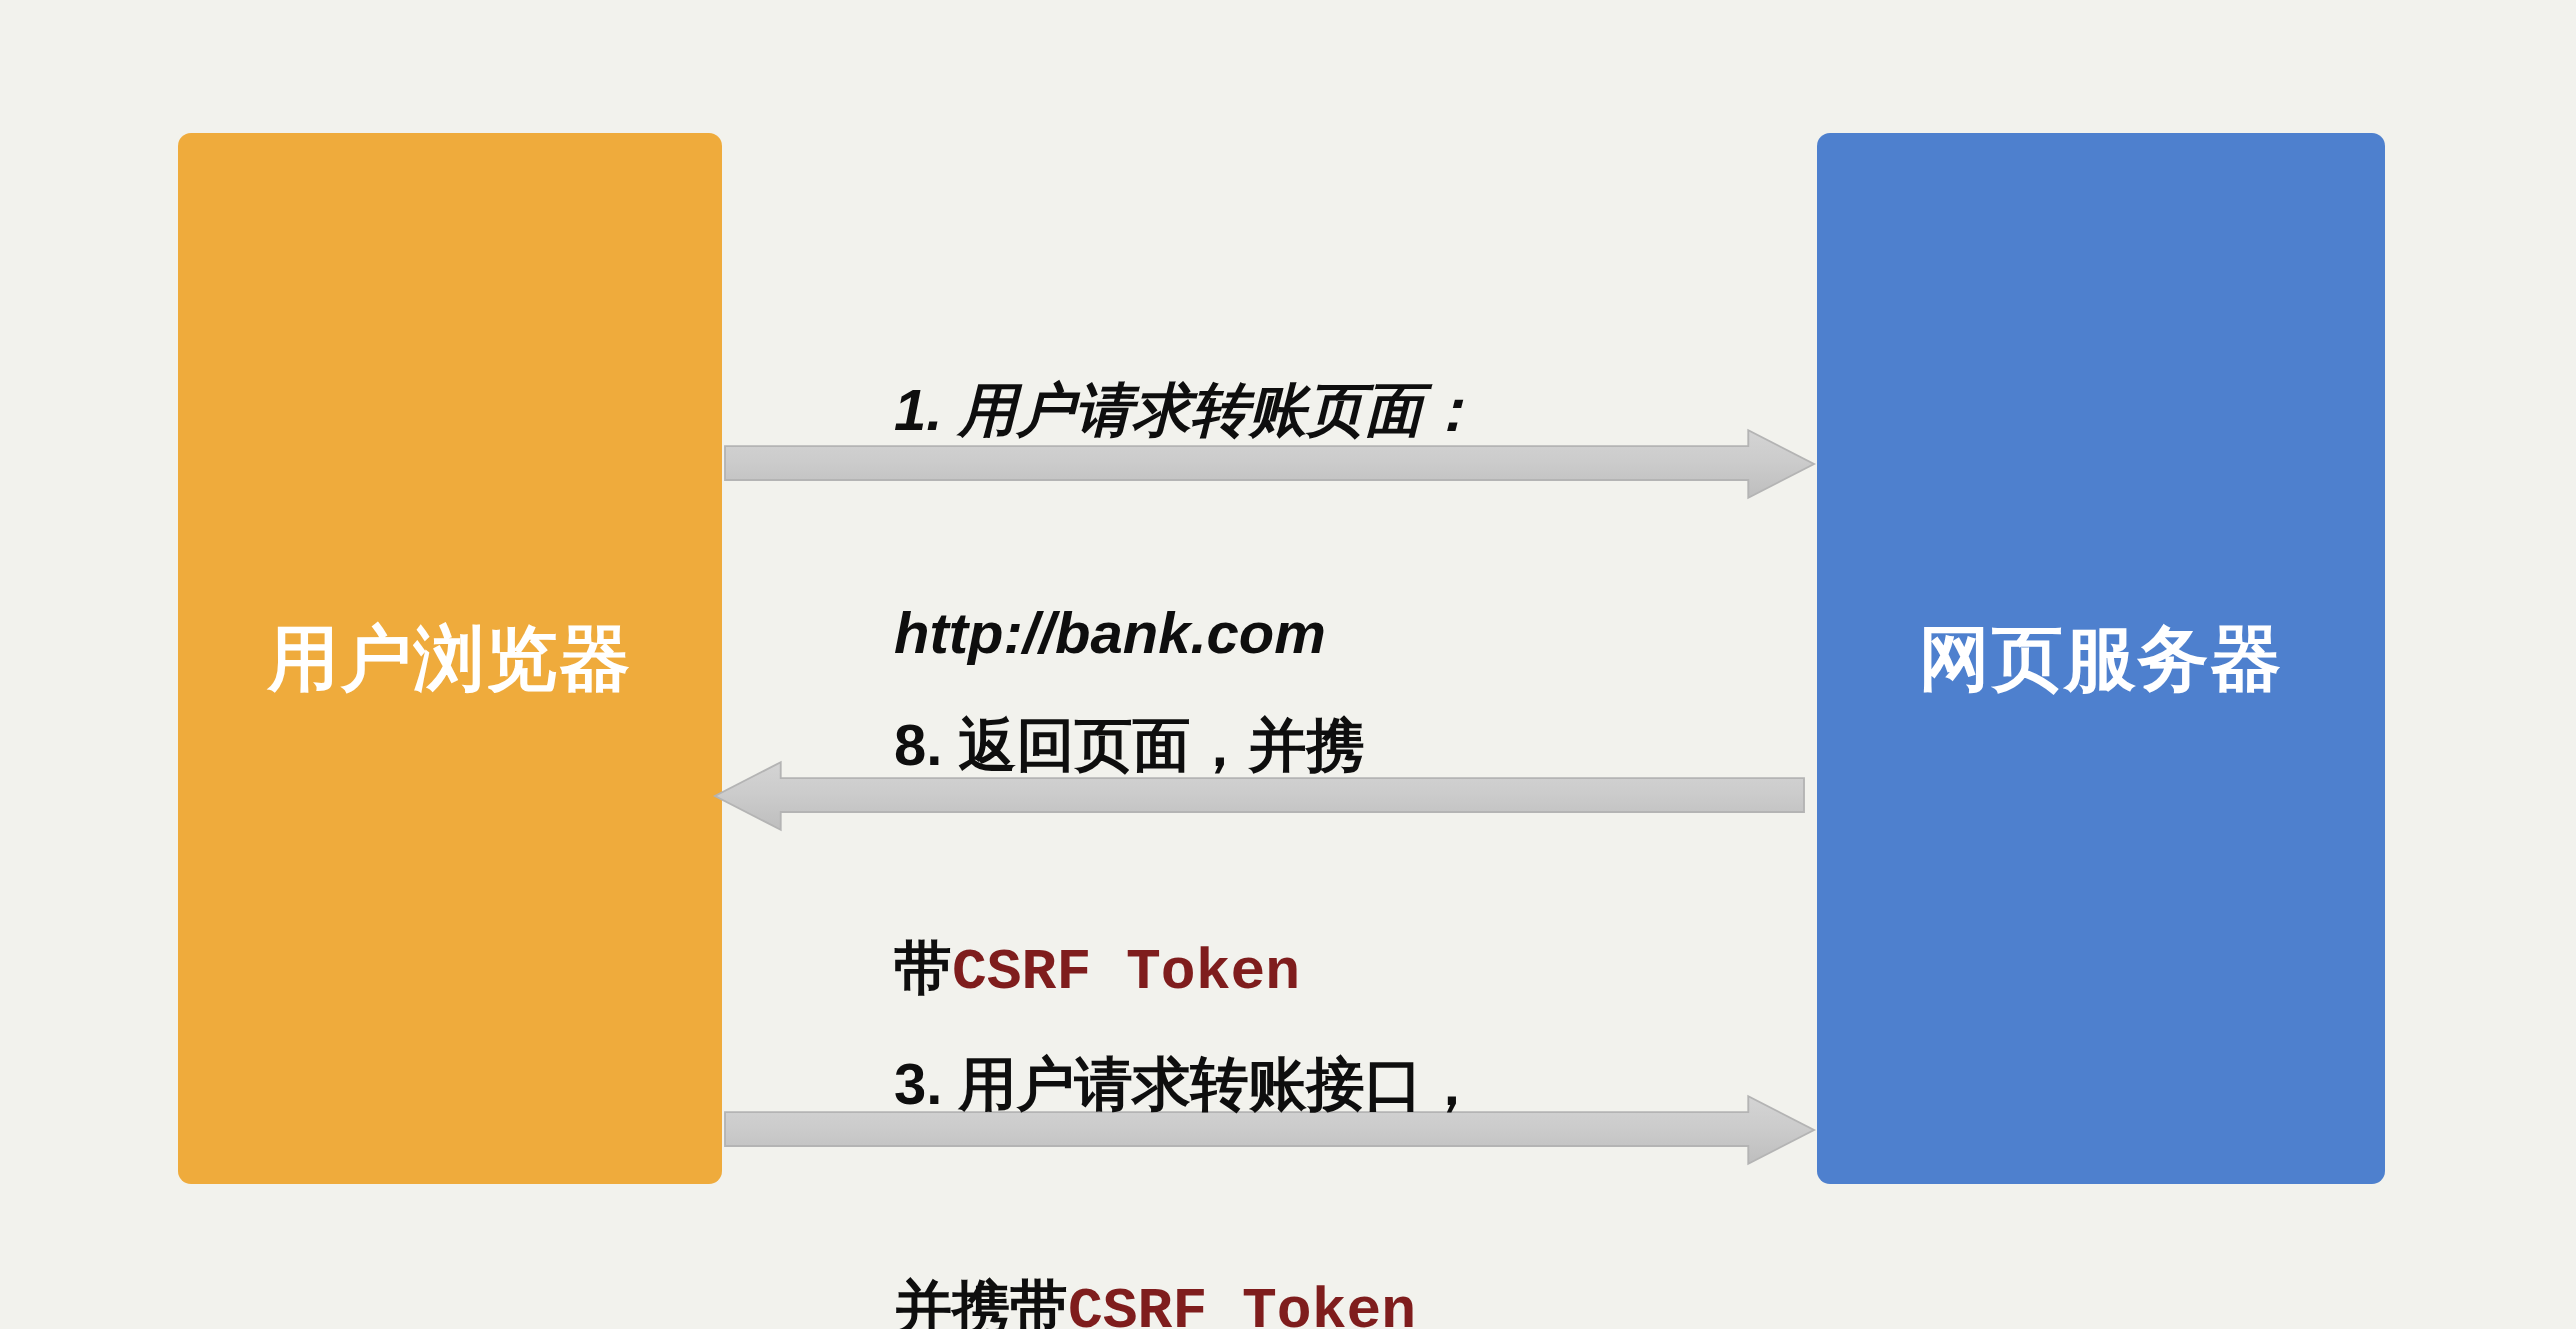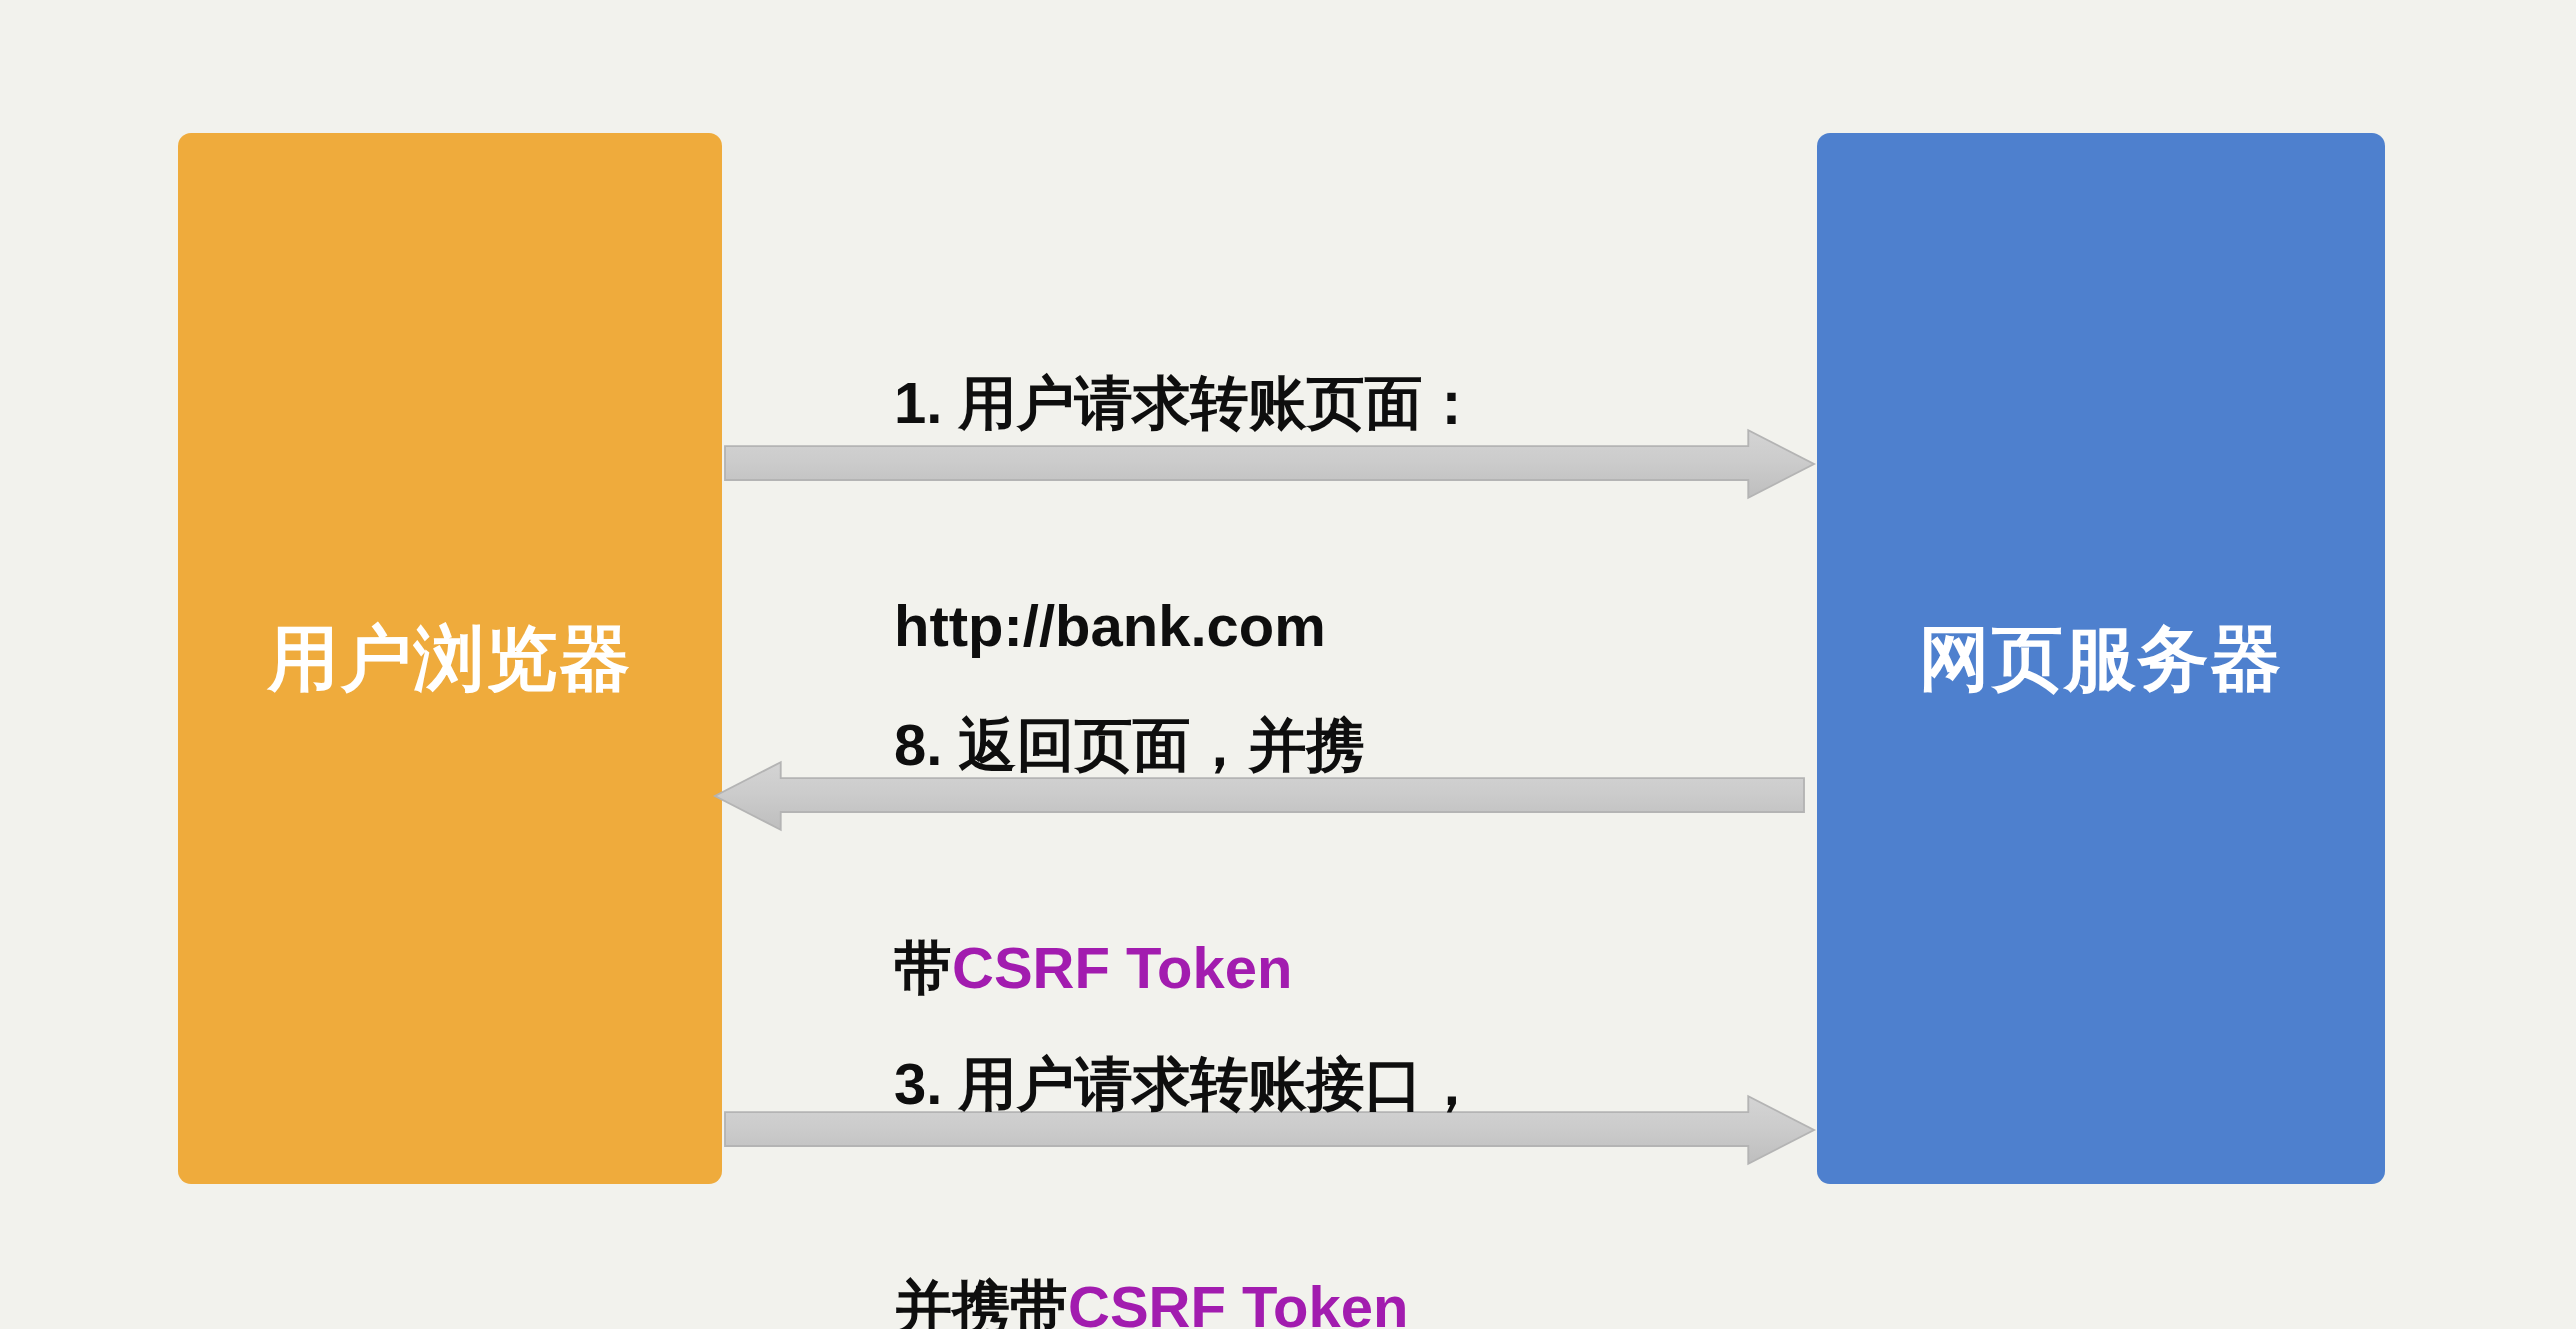--- a/index.html
+++ b/index.html
@@ -65,23 +65,24 @@
     font-size: 58px;
     font-weight: 700;
     line-height: 1.28;
     white-space: pre;
     font-family: "Liberation Sans", "DejaVu Sans", sans-serif;
   }
   .step-label .line {
     display: block;
   }
   .hl {
-    color: #a21caf;
+    color: #7f1d1d;
+    font-family: Liberation Mono, monospace;
   }
-  #step-1 { left: 894px; top: 218px; }
+  #step-1 { left: 894px; top: 225px; font-style: italic; }
   #step-2 { left: 894px; top: 560px; }
   #step-3 { left: 894px; top: 899px; }
 </style>
 </head>
 <body>
 
 <div id="canvas">
 
   <div class="node" id="node-browser">
     <span class="node-label">用户浏览器</span>

